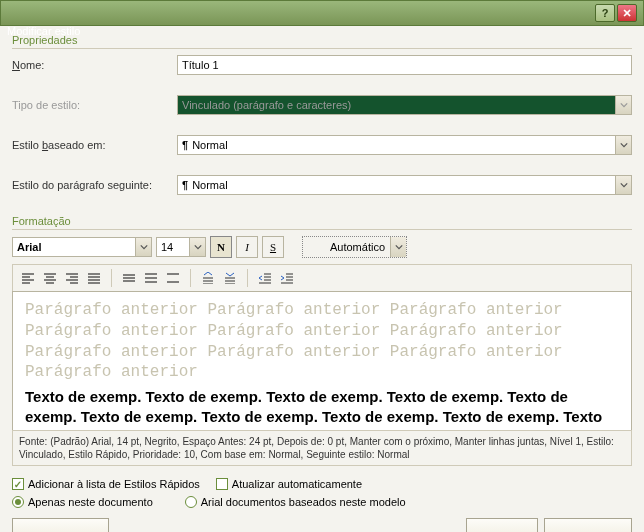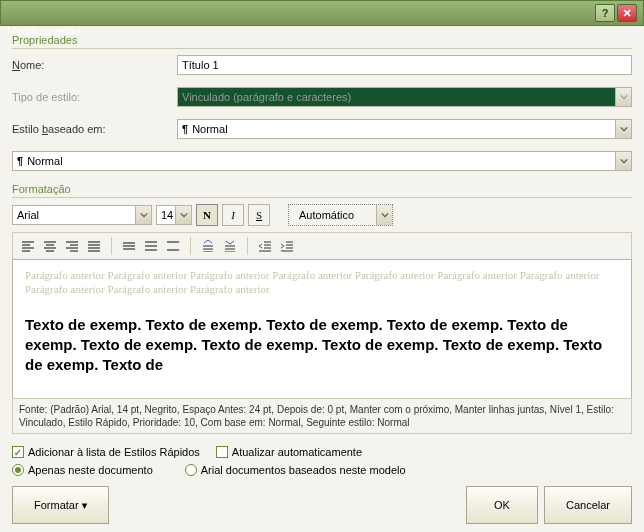--- a/index.html
+++ b/index.html
@@ -46,21 +46,21 @@
   .section-title {
     color: #6b8e3b;
     font-weight: normal;
     padding-bottom: 2px;
     margin-bottom: 6px;
     border-bottom: 1px solid #cfcab8;
   }
   .row {
     display: flex;
     align-items: center;
-    margin-bottom: 12px;
+    margin-bottom: 20px;
   }
   .label {
     width: 165px;
     color: #333;
   }
   .label u { text-decoration: underline; }
   .field {
     flex: 1;
   }
   .text-input, .select {
@@ -93,23 +93,24 @@
   }
   .pilcrow { margin-right: 4px; font-weight: bold; }
   .toolbar {
     display: flex;
     align-items: center;
     gap: 4px;
     margin-bottom: 6px;
   }
   .font-select {
     width: 140px;
+    font-weight: bold;
   }
   .size-select {
-    width: 36px;
+    width: 50px;
   }
   .tb-btn {
     width: 22px;
     height: 22px;
     border: 1px solid #b8b4a0;
     background: #f4f3ee;
     display: flex;
     align-items: center;
     justify-content: center;
     font-family: "Times New Roman", serif;
@@ -118,20 +119,21 @@
   .tb-btn.active {
     border: 1px solid #888;
     background: #e8e4d0;
   }
   .color-select {
     width: 105px;
     height: 22px;
     border:1px dotted #888;
     background: #f4f3ee;
     position: relative;
+    justify-content: center;
   }
   .toolbar2 {
     display: flex;
     align-items: center;
     gap: 0;
     border: 1px solid #cfcab8;
     padding: 3px 4px;
     margin-bottom: 0;
   }
   .tb2-btn {
@@ -151,24 +153,24 @@
   .preview-box {
     border: 1px solid #b8b4a0;
     background: white;
     height: 140px;
     padding: 8px 12px;
     overflow: hidden;
     margin-top: -1px;
   }
   .prev-before {
     color: #c8c4b0;
-    font-family: Liberation Serif, serif;
-    font-size: 11px;
+    font-family: Liberation Mono, monospace;
+    font-size: 16px;
     line-height: 1.3;
-    margin-bottom: 18px;
+    margin-bottom: 4px;
   }
   .prev-main {
     font-family: Arial, sans-serif;
     font-size: 15px;
     font-weight: bold;
     line-height: 1.35;
     color: #000;
   }
   .desc-box {
     border: 1px solid #cfcab8;
@@ -297,20 +299,21 @@
         <div class="arrow">
             <svg viewBox="0 0 10 10">
               <path d="M1 3 L5 7 L9 3" fill="none" stroke="#555" stroke-width="1.5"></path>
             </svg>
           </div>
       </div>
     </div>
   </div>
 
   <div class="row">
+    <div class="label">Estilo do parágrafo seguinte:</div>
     <div class="field">
       <div class="select">
         <span class="pilcrow">¶</span>
           <span>Normal</span>
         <div class="arrow">
             <svg viewBox="0 0 10 10">
               <path d="M1 3 L5 7 L9 3" fill="none" stroke="#555" stroke-width="1.5"></path>
             </svg>
           </div>
       </div>

